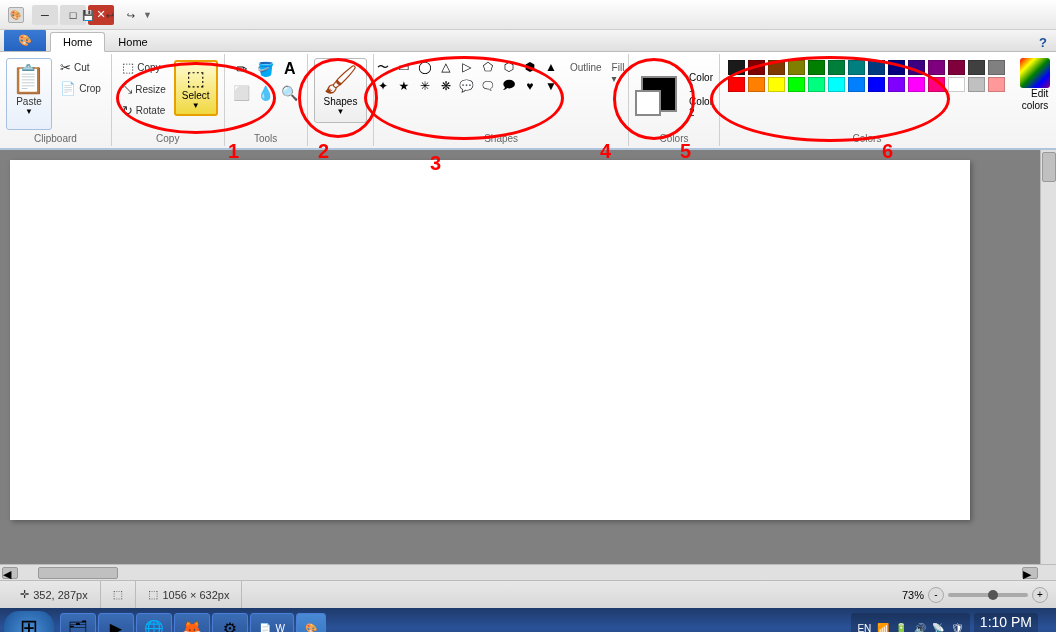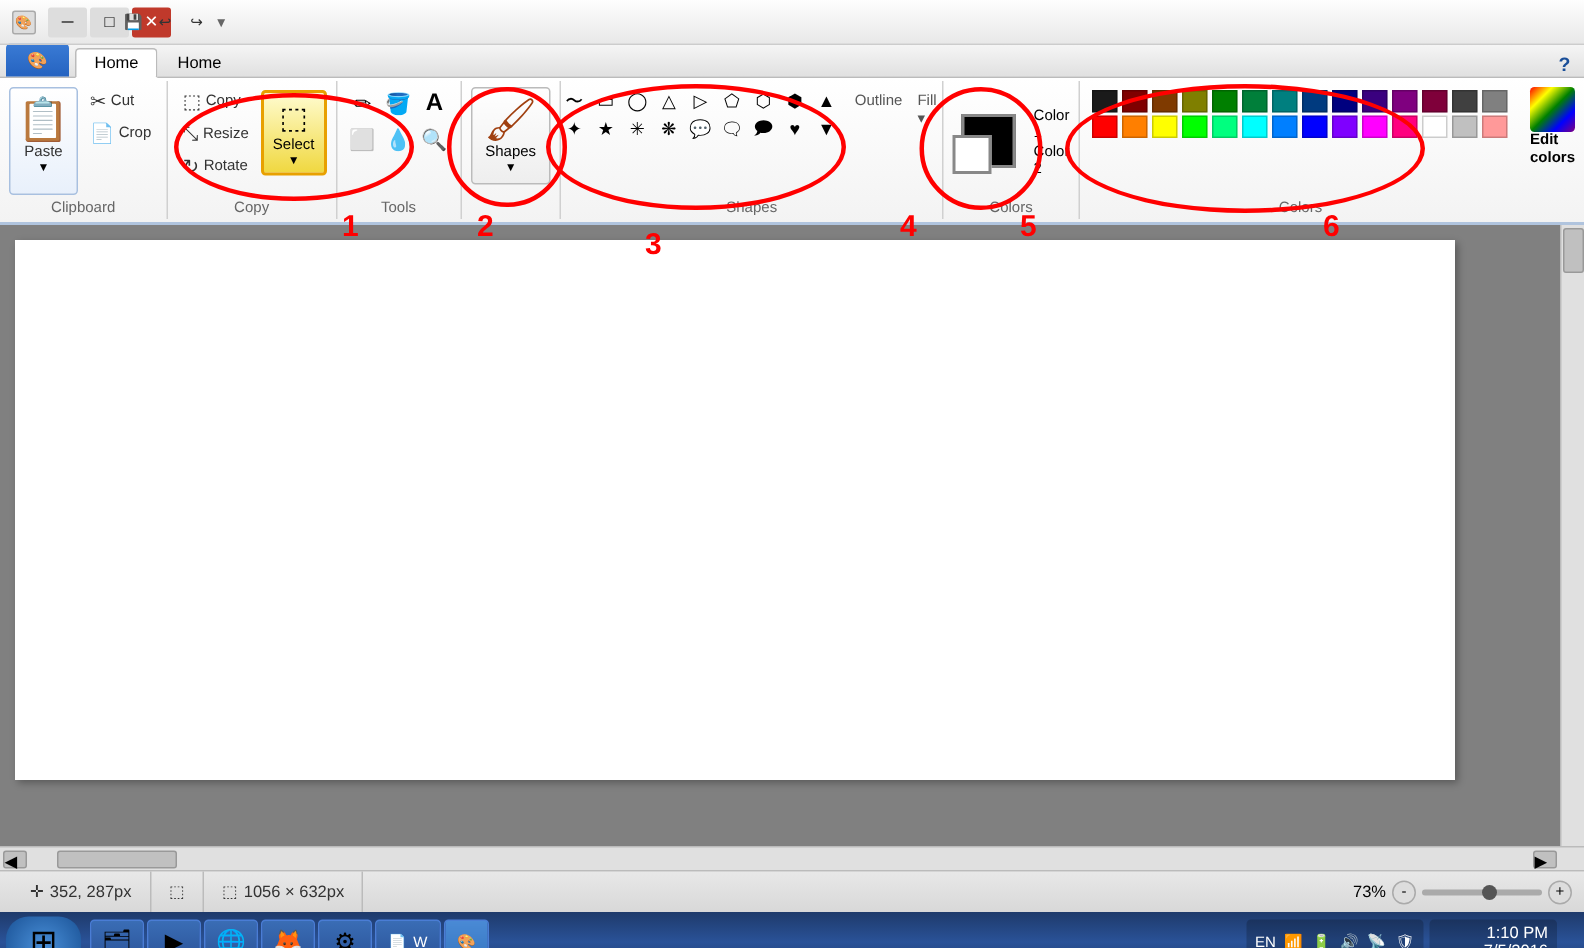--- a/index.html
+++ b/index.html
@@ -583,21 +583,21 @@
     </div>
     <span class="ribbon-section-label">Colors</span>
 
     <div style="position:absolute;top:2px;left:-10px;width:240px;height:86px;border:3px solid red;border-radius:50%;pointer-events:none;z-index:50;"></div>
   </div>
 
   <div class="ribbon-section" style="border-right:none;">
     <div class="ribbon-section-content">
       <div style="display:flex;flex-direction:column;align-items:center;cursor:pointer;">
         <div style="width:30px;height:30px;background:linear-gradient(135deg,red,yellow,green,blue,purple);border-radius:3px;"></div>
-        <span style="font-size:10px;text-align:left;line-height:1.2;font-weight:bold;">Edit<br>colors</span>
+        <span style="font-size:10px;text-align:right;line-height:1.2;">Edit<br>colors</span>
       </div>
     </div>
     <span class="ribbon-section-label" style="bottom:2px;position:absolute;font-size:10px;color:#666;width:100%;text-align:center;"> </span>
   </div>
 
 </div>
 
 <div style="position:absolute;top:88px;left:228px;color:red;font-size:20px;font-weight:bold;pointer-events:none;z-index:200;font-family:Arial;">1</div>
 <div style="position:absolute;top:88px;left:318px;color:red;font-size:20px;font-weight:bold;pointer-events:none;z-index:200;font-family:Arial;">2</div>
 <div style="position:absolute;top:100px;left:430px;color:red;font-size:20px;font-weight:bold;pointer-events:none;z-index:200;font-family:Arial;">3</div>
@@ -663,18 +663,18 @@
   <div class="taskbar-right">
     <div class="sys-tray">
       <span>EN</span>
       <span>📶</span>
       <span>🔋</span>
       <span>🔊</span>
       <span>📡</span>
       <span>🛡</span>
     </div>
     <div class="clock">
-      <span style="font-size:11px;color:white;margin-left:32px;">1:10 PM</span>
+      <span style="font-size:14px;color:white;">1:10 PM</span>
       <span style="font-size:11px;color:white;">7/5/2016</span>
     </div>
     <div style="width:10px;"></div>
   </div>
 </div>
 
 </body></html>

